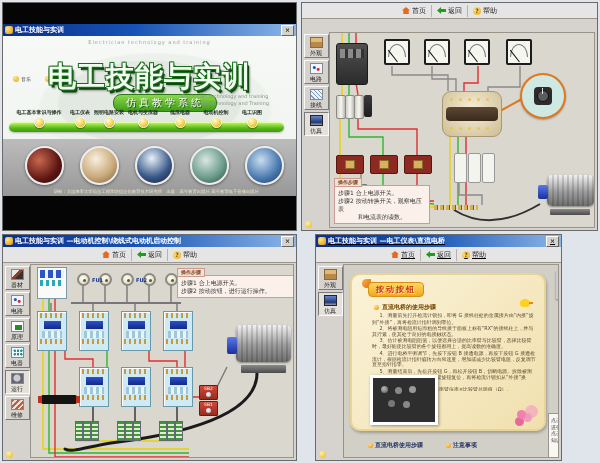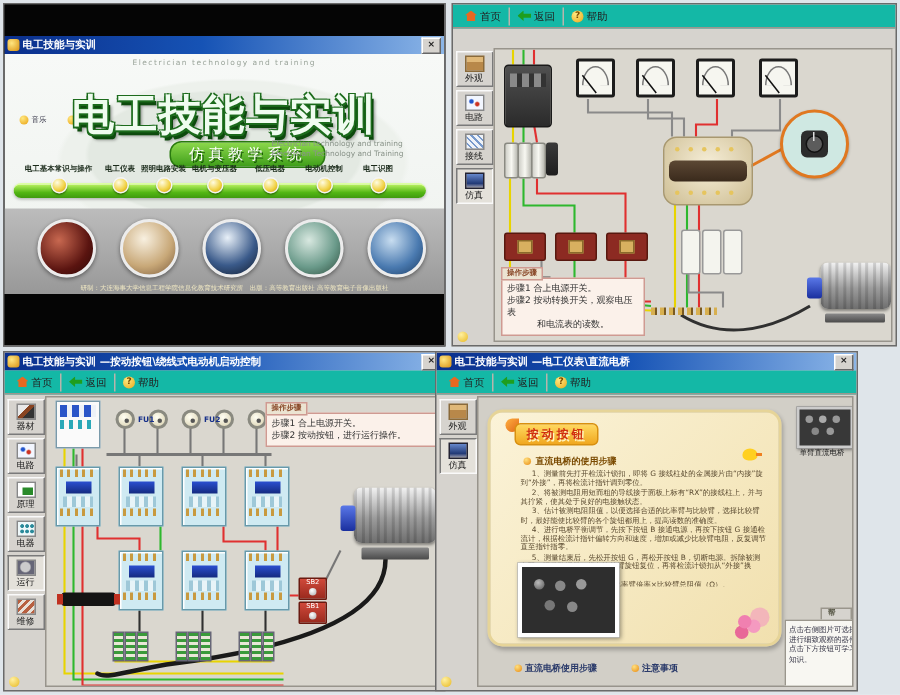--- a/index.html
+++ b/index.html
@@ -4,21 +4,21 @@
 <style>
   html,body{margin:0;padding:0;}
   body{width:600px;height:463px;background:#e8ecef;font-family:"DejaVu Sans",sans-serif;overflow:hidden;position:relative;}
   .stage{position:absolute;inset:0;background:#dfe5ea;}
   .q{position:absolute;background:#d6d3ce;border:1px solid #6a6a6a;box-sizing:border-box;overflow:hidden;}
   
   .tb{height:12px;background:linear-gradient(90deg,#0b2f8c,#1653b5 45%,#8cb6e8);display:flex;align-items:center;gap:2px;padding:0 2px;color:#fff;font-size:7px;font-weight:bold;white-space:nowrap;}
   .tbi{width:8px;height:8px;border-radius:2px;background:radial-gradient(circle at 35% 35%,#ffe680,#d89010);flex:0 0 auto;}
   .tbt{overflow:hidden;text-overflow:ellipsis;}
   .tbx{margin-left:auto;width:11px;height:9px;background:#d6d3ce;border:1px solid;border-color:#fff #666 #666 #fff;color:#222;font-size:6px;line-height:8px;text-align:center;font-weight:bold;flex:0 0 auto;}
-  .tool{height:15px;background:#14b8a6;border-bottom:1px solid #9a968e;display:flex;align-items:center;padding:0 3px;font-size:7px;color:#222;}
+  .tool{height:15px;background:#e5e5e5;border-bottom:1px solid #9a968e;display:flex;align-items:center;padding:0 3px;font-size:7px;color:#222;justify-content:center;}
   .tbtn{display:flex;align-items:center;gap:2px;padding:1px 5px;border-right:1px solid #b8b4ac;}
   .ic-home{width:8px;height:7px;background:#e86820;clip-path:polygon(50% 0,100% 45%,84% 45%,84% 100%,16% 100%,16% 45%,0 45%);}
   .ic-back{width:9px;height:7px;background:#1e9e1e;clip-path:polygon(0 50%,45% 0,45% 30%,100% 30%,100% 70%,45% 70%,45% 100%);}
   .ic-help{width:8px;height:8px;border-radius:50%;background:radial-gradient(circle at 35% 30%,#ffe880,#e8a818);color:#7a4a00;font-size:6px;line-height:8px;text-align:center;font-weight:bold;}
   .side{position:absolute;left:1px;top:29px;width:26px;}
   .sbtn{width:23px;margin:2px auto;background:#d6d3ce;border:1px solid;border-color:#fafafa #7a7a7a #7a7a7a #fafafa;text-align:center;padding:2px 0 1px;font-size:6px;color:#222;line-height:7px;}
   .sbtn.on{border-color:#7a7a7a #fafafa #fafafa #7a7a7a;background:#e4e1da;}
   .sic{width:13px;height:11px;margin:0 auto 1px;border:1px solid #888;box-sizing:border-box;}
   .ic-box{background:linear-gradient(#e0b878 40%,#b8884a 40%);border-color:#8a6a3a;}
   .ic-cir{background:#f2f6ff;background-image:radial-gradient(circle at 30% 40%,#2255cc 0 1px,transparent 2px),radial-gradient(circle at 65% 60%,#cc3322 0 1px,transparent 2px);}
@@ -284,21 +284,21 @@
         <div>步骤2  按动转换开关，观察电压表</div>
         <div class="ind">和电流表的读数。</div>
       </div>
     </div>
     <div class="music"></div>
   </div>
 
   <div class="q" style="left:2px;top:234px;width:295px;height:227px;">
     <div class="tb">
       <span class="tbi"></span>
-      <span class="tbt">电工技能与实训 —按动按钮\绕线式电动机启动控制</span>
+      <span class="tbt">电工技能与实训 —电动机控制\绕线式电动机启动控制</span>
       <span class="tbx">×</span>
     </div>
     <div class="tool">
       <div class="tbtn">
           <span class="ic-home"></span>
           <span>首页</span>
         </div>
       <div class="tbtn">
           <span class="ic-back"></span>
           <span>返回</span>
@@ -434,21 +434,21 @@
         <div class="coil" style="left:144px;top:156px;"></div>
       <div class="steps" style="left:146px;top:10px;width:112px;">
         <div class="tab">操作步骤</div>
         <div>步骤1  合上电源开关。</div>
         <div>步骤2  按动按钮，进行运行操作。</div>
       </div>
     </div>
     <div class="music"></div>
   </div>
 
-  <div class="q" style="left:290px;top:234px;width:282px;height:227px;">
+  <div class="q" style="left:315px;top:234px;width:247px;height:227px;text-decoration:underline;">
     <div class="tb">
       <span class="tbi"></span>
       <span class="tbt">电工技能与实训 —电工仪表\直流电桥</span>
       <span class="tbx">×</span>
     </div>
     <div class="tool">
       <div class="tbtn">
           <span class="ic-home"></span>
           <span>首页</span>
         </div>

